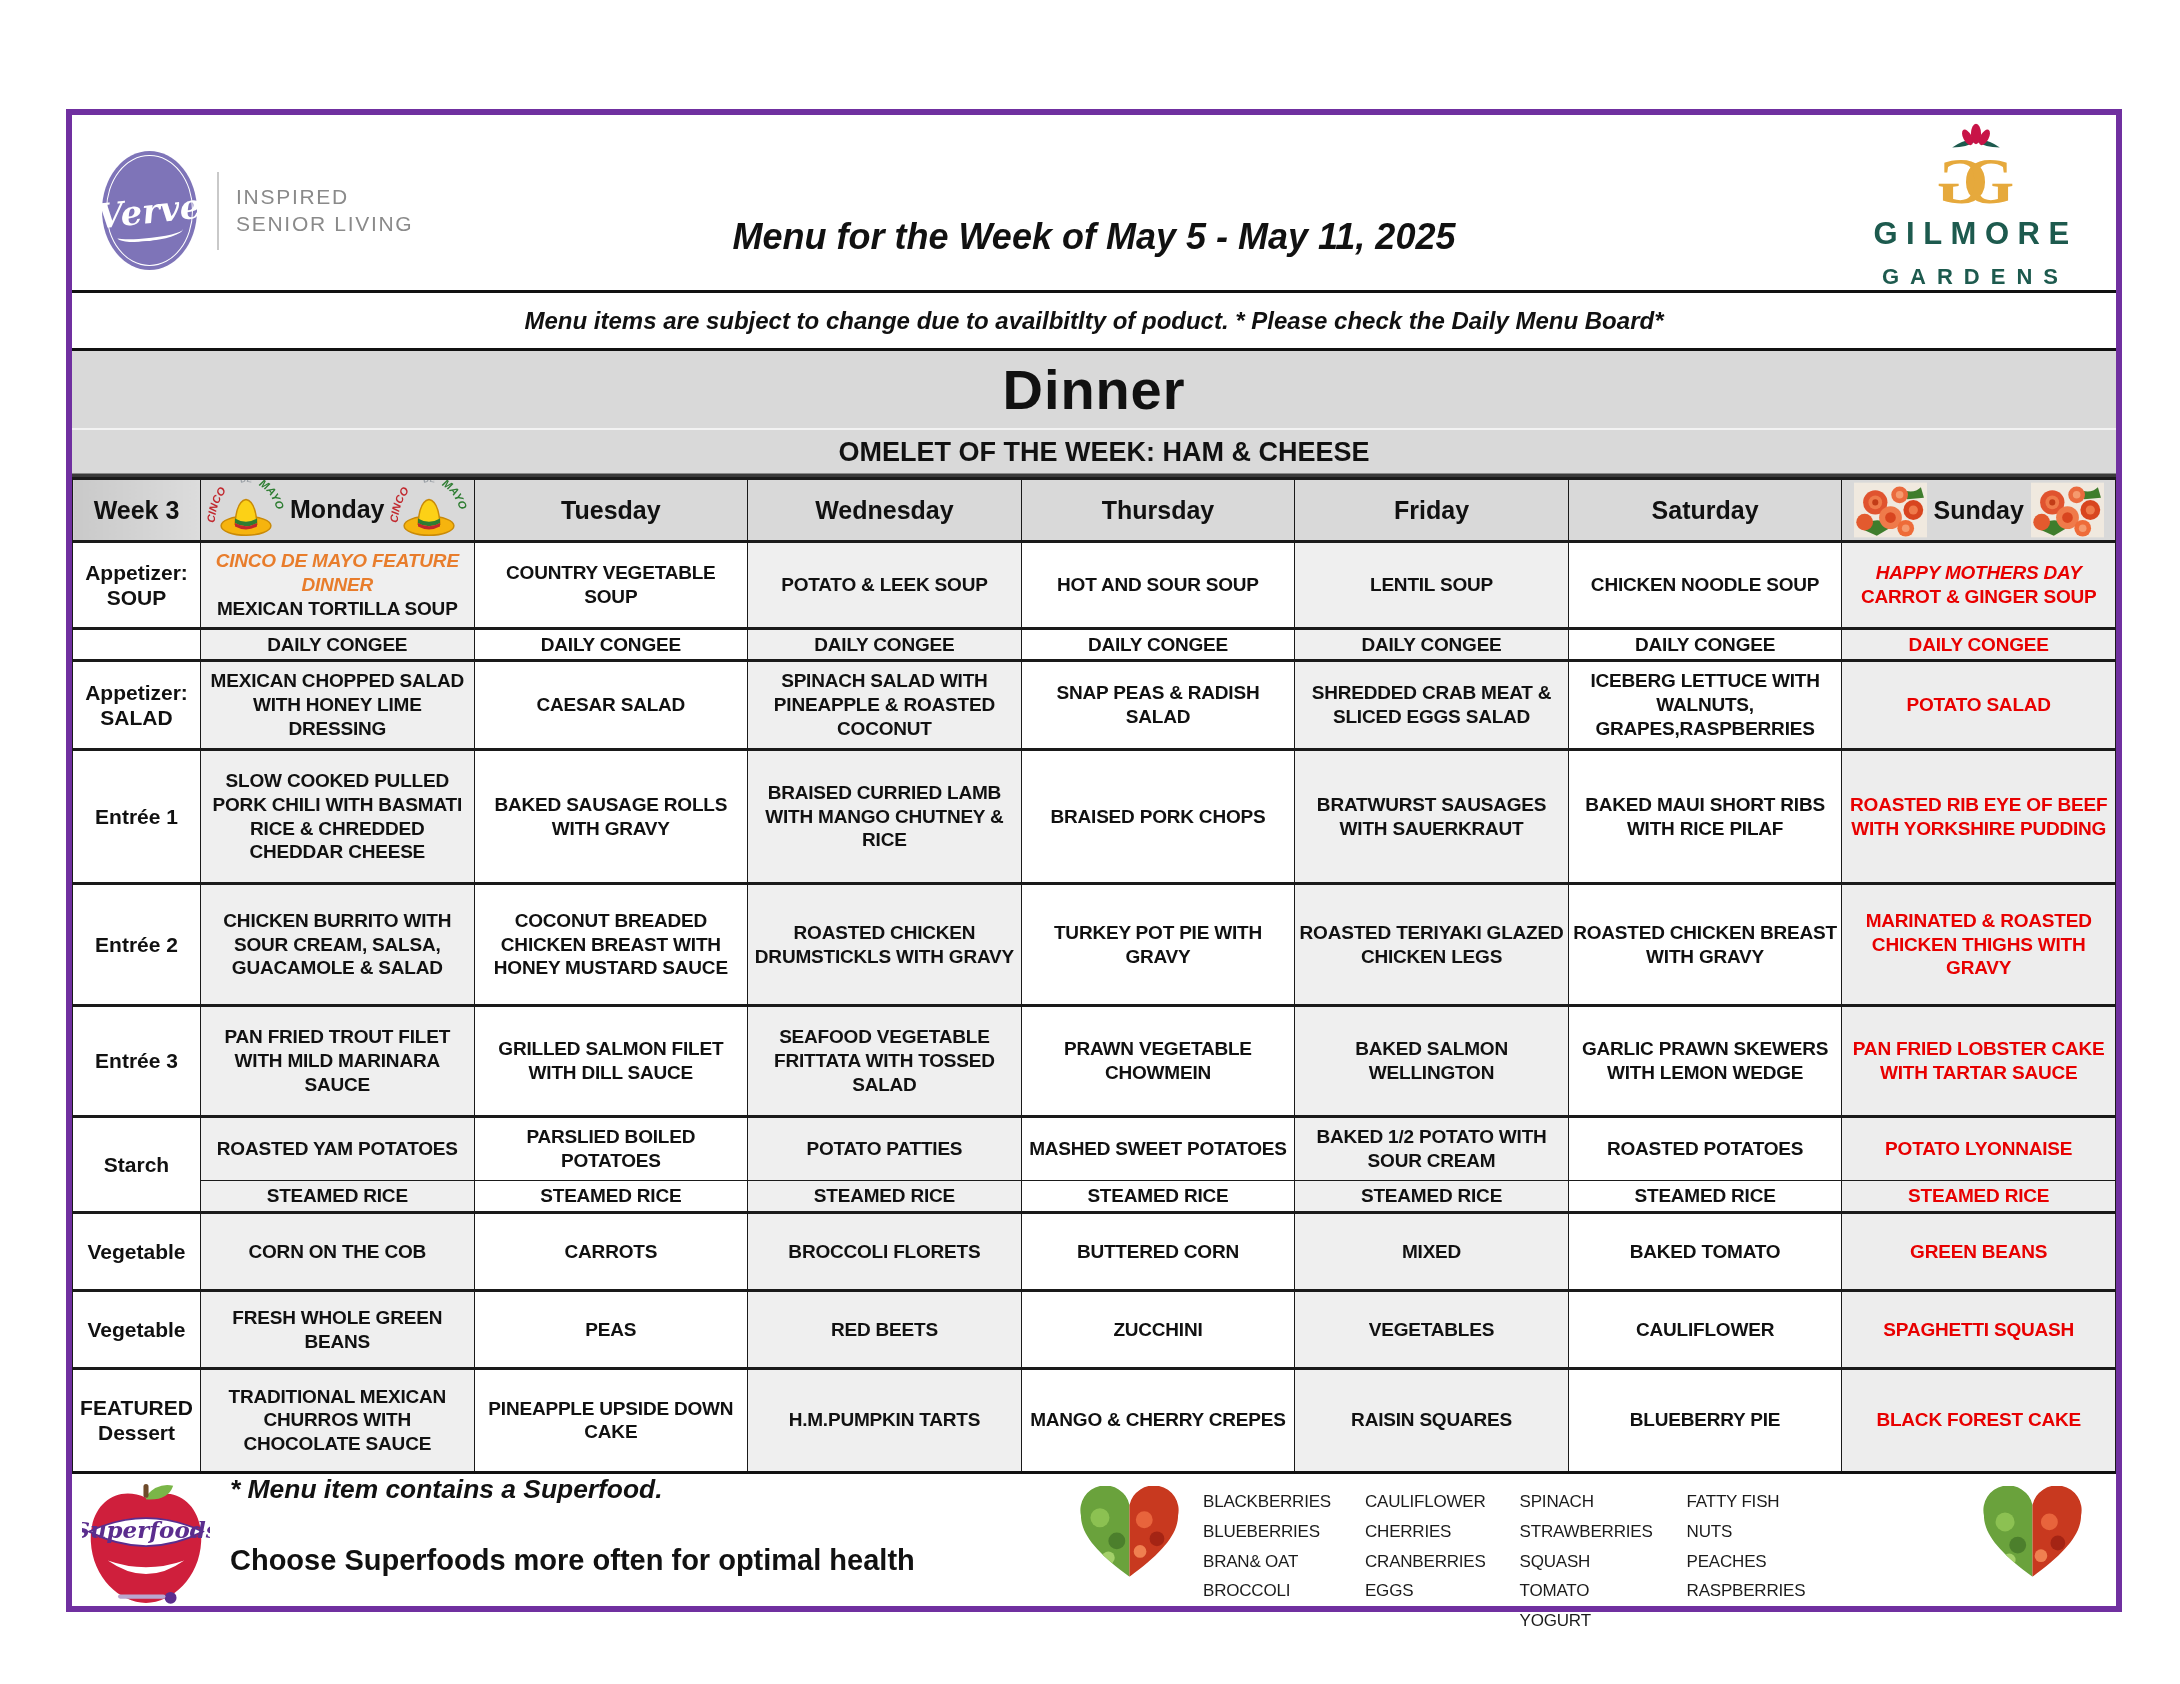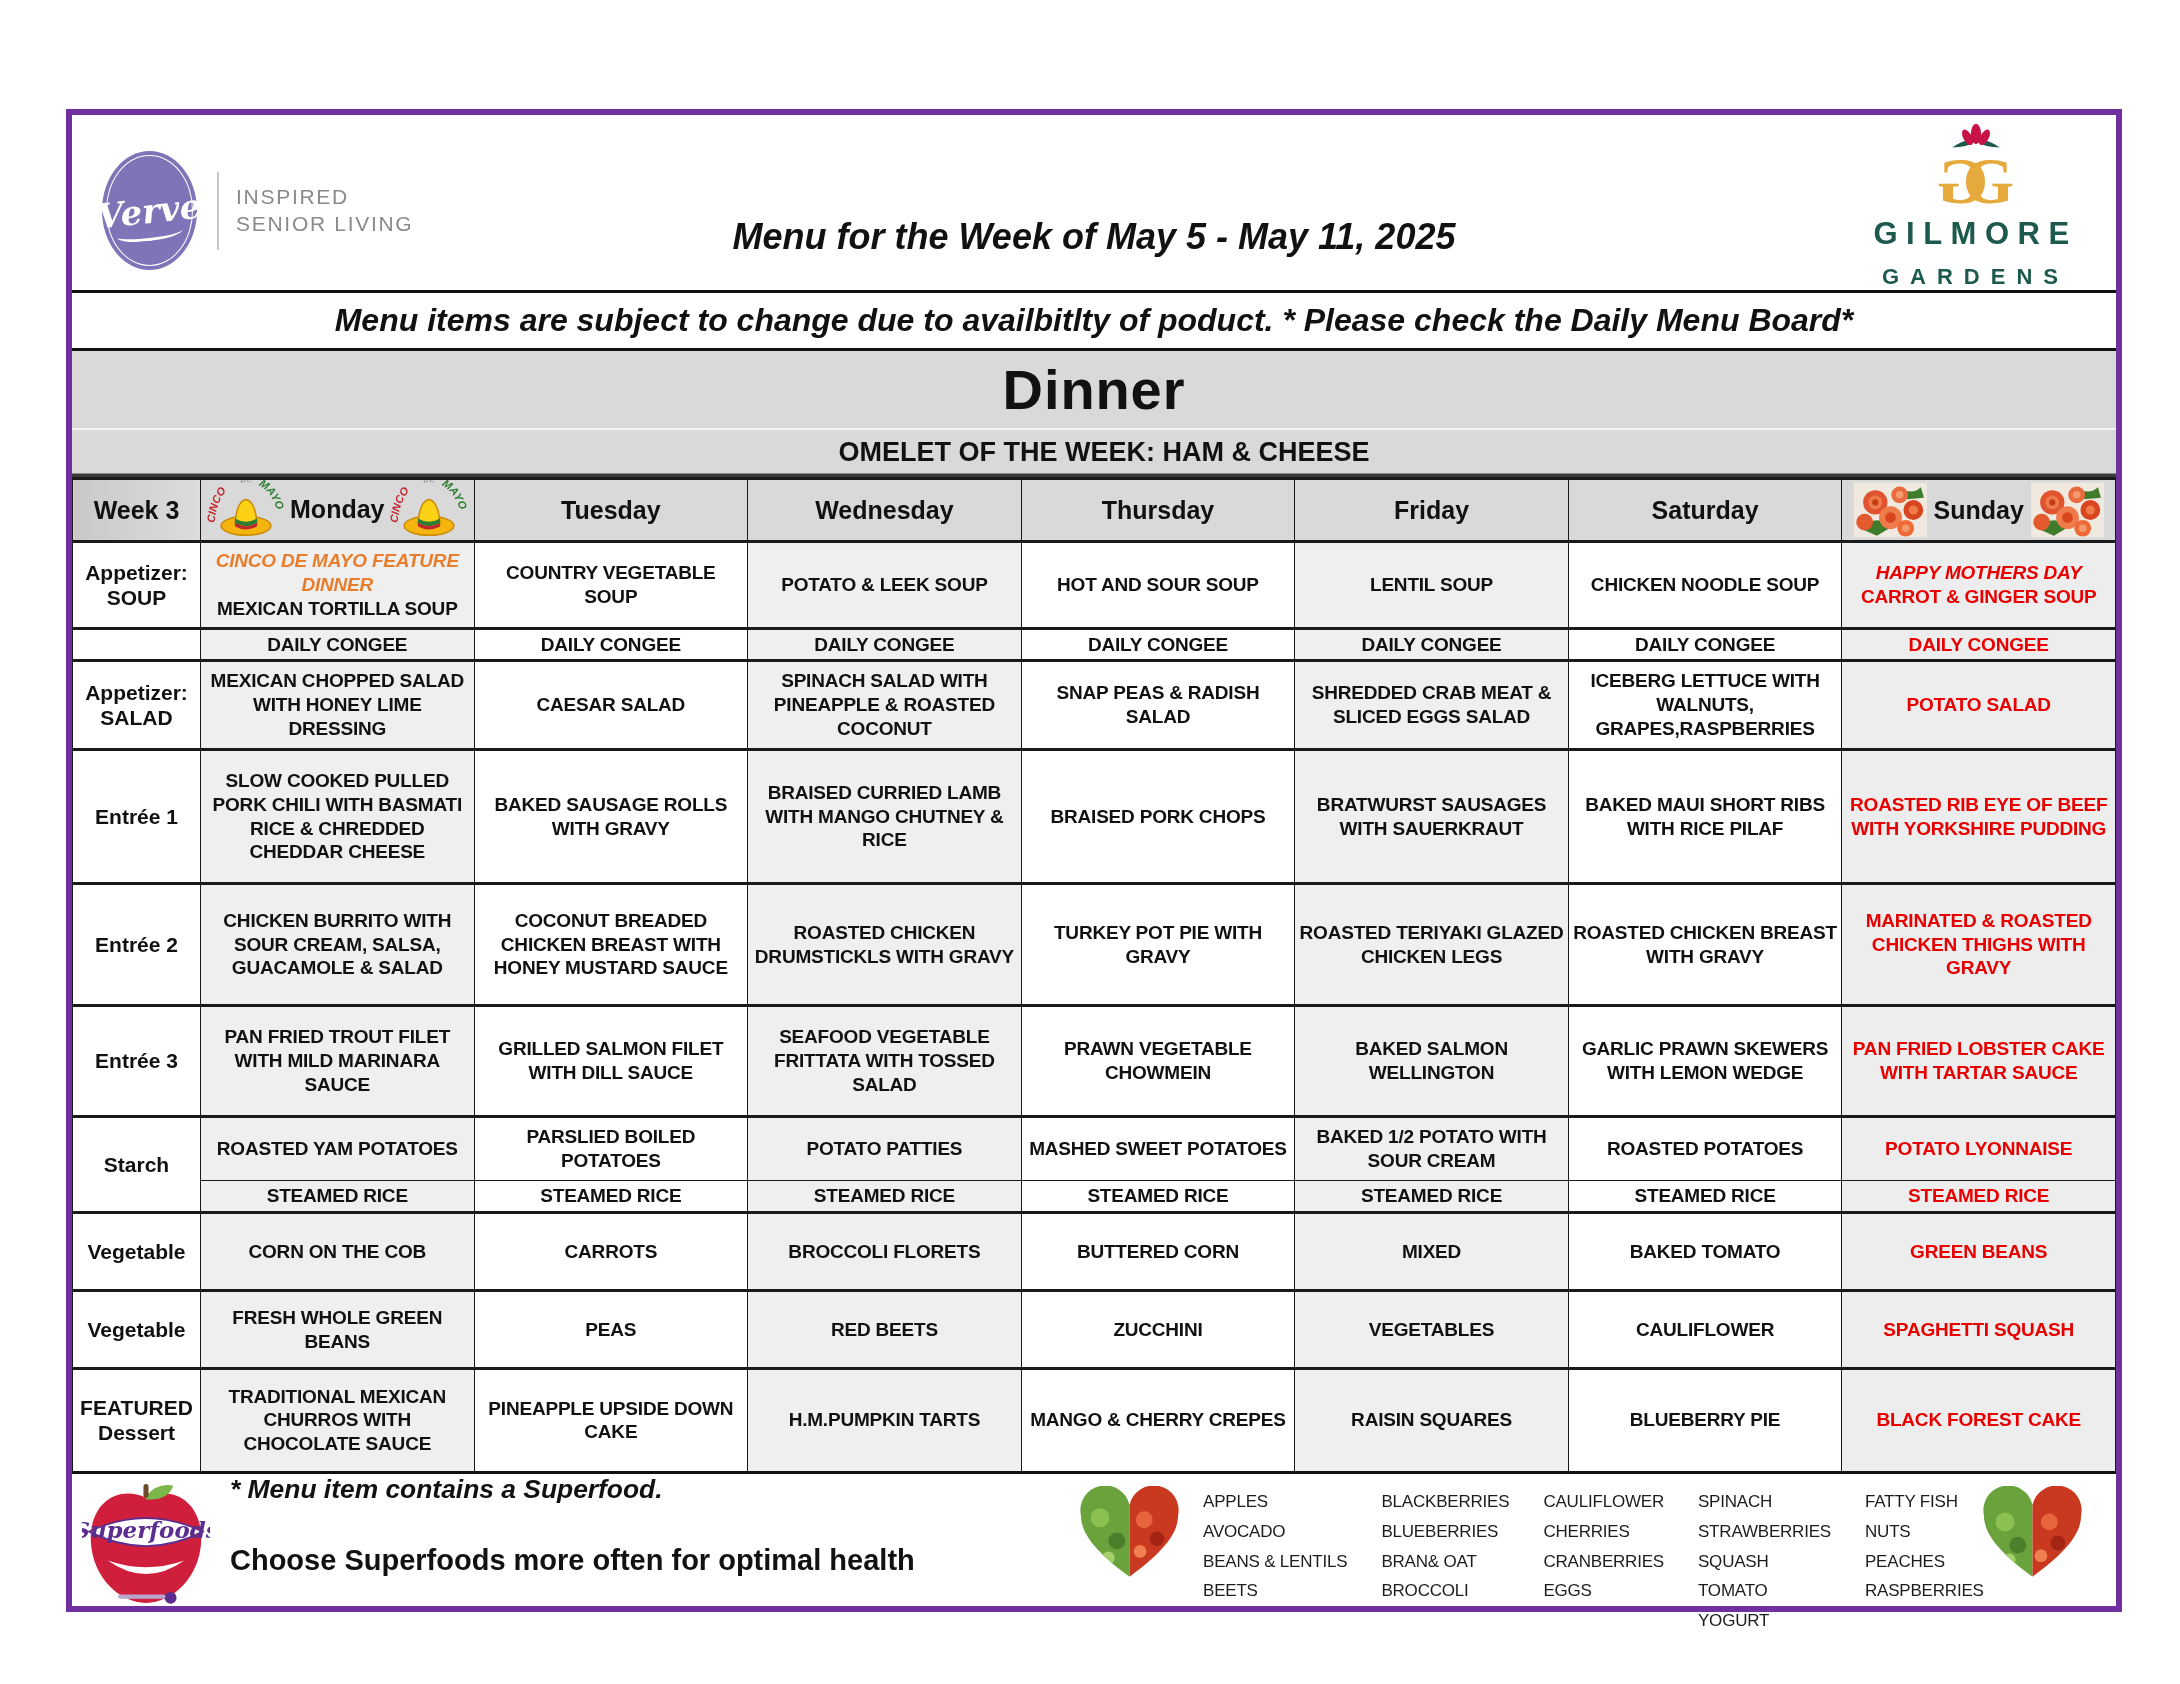--- a/index.html
+++ b/index.html
@@ -21,21 +21,21 @@
   .menu-title{position:absolute;left:0;right:0;top:101px;text-align:center;
               font-size:36px;font-weight:bold;font-style:italic;}
   .gilmore{position:absolute;right:34px;top:6.8px;width:213px;text-align:center;}
   .gg-flower{height:29px;position:relative;}
   .gg-mono{font-family:"Liberation Serif",serif;font-size:66px;line-height:60px;color:#e6a93c;font-weight:bold;}
   .gg-mono .g1{display:inline-block;transform:scaleX(-1);margin-right:-25.6px;}
   .gg-name{color:#1d5a4e;font-weight:bold;font-size:31px;letter-spacing:8.5px;margin-top:5.1px;}
   .gg-sub{color:#1d5a4e;font-weight:bold;font-size:22px;letter-spacing:11px;margin-top:12px;}
   
   .notice-row{height:55px;flex:none;border-top:3.4px solid #111;display:flex;align-items:center;justify-content:center;
-              font-size:32px;font-weight:bold;font-style:italic;}
+              font-size:24px;font-weight:bold;font-style:italic;}
   .dinner-row{height:77px;flex:none;background:#d9d9d9;border-top:3.4px solid #111;display:flex;align-items:center;
               justify-content:center;font-size:56px;font-weight:800;letter-spacing:0.9px;}
   .omelet-row{height:49px;flex:none;background:#d9d9d9;border-top:2.6px solid #f3f3f3;box-shadow:0 -3.4px 0 #3a3a3a inset;
               display:flex;align-items:flex-start;justify-content:center;font-size:27px;font-weight:bold;padding-top:6.8px;box-sizing:border-box;padding-left:20px;}
   
   table{border-collapse:collapse;table-layout:fixed;width:100%;flex:none;}
   th,td{border-left:1.7px solid #1a1a1a;border-right:1.7px solid #1a1a1a;border-top:3.4px solid #1a1a1a;
         text-align:center;vertical-align:middle;padding:1.7px 4.3px;box-sizing:border-box;overflow:hidden;}
   th.day,th.wk{background:#d9d9d9;font-size:25px;font-weight:bold;height:63px;}
   th.wk{background:linear-gradient(90deg,#c9c9c9,#dcdcdc);}
@@ -349,26 +349,20 @@
           <rect x="50" y="0" width="50" height="90" fill="#c8391f"></rect>
         <circle cx="22" cy="30" r="9" fill="#8cc152"></circle>
           <circle cx="38" cy="52" r="8" fill="#4c7f2c"></circle>
         <circle cx="30" cy="68" r="6" fill="#a4d06a"></circle>
           <circle cx="64" cy="32" r="8" fill="#e8643c"></circle>
         <circle cx="76" cy="50" r="7" fill="#a42414"></circle>
           <circle cx="60" cy="62" r="6" fill="#f08050"></circle>
       </g>
     </svg>
     <div class="sf-lists" id="sf-lists">
-        <div class="sf-col">
-          <div>APPLES</div>
-          <div>AVOCADO</div>
-          <div>BEANS &amp; LENTILS</div>
-          <div>BEETS</div>
-        </div>
         <div class="sf-col">
           <div>BLACKBERRIES</div>
           <div>BLUEBERRIES</div>
           <div>BRAN&amp; OAT</div>
           <div>BROCCOLI</div>
         </div>
         <div class="sf-col">
           <div>CAULIFLOWER</div>
           <div>CHERRIES</div>
           <div>CRANBERRIES</div>

